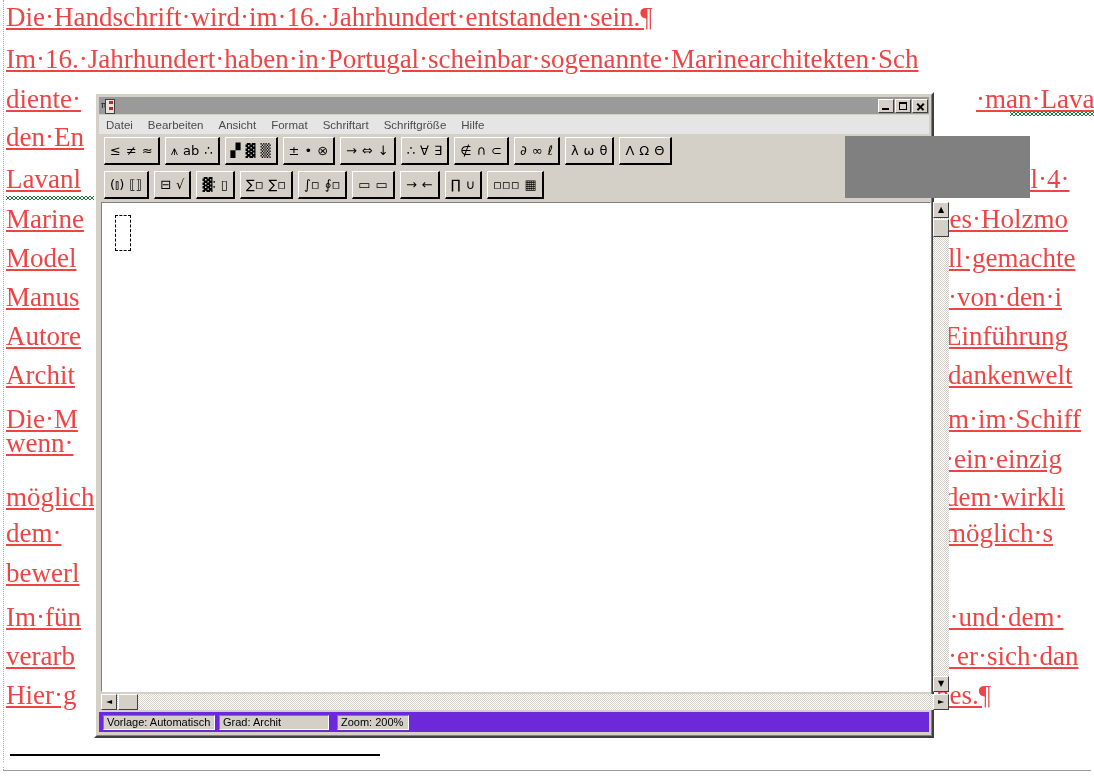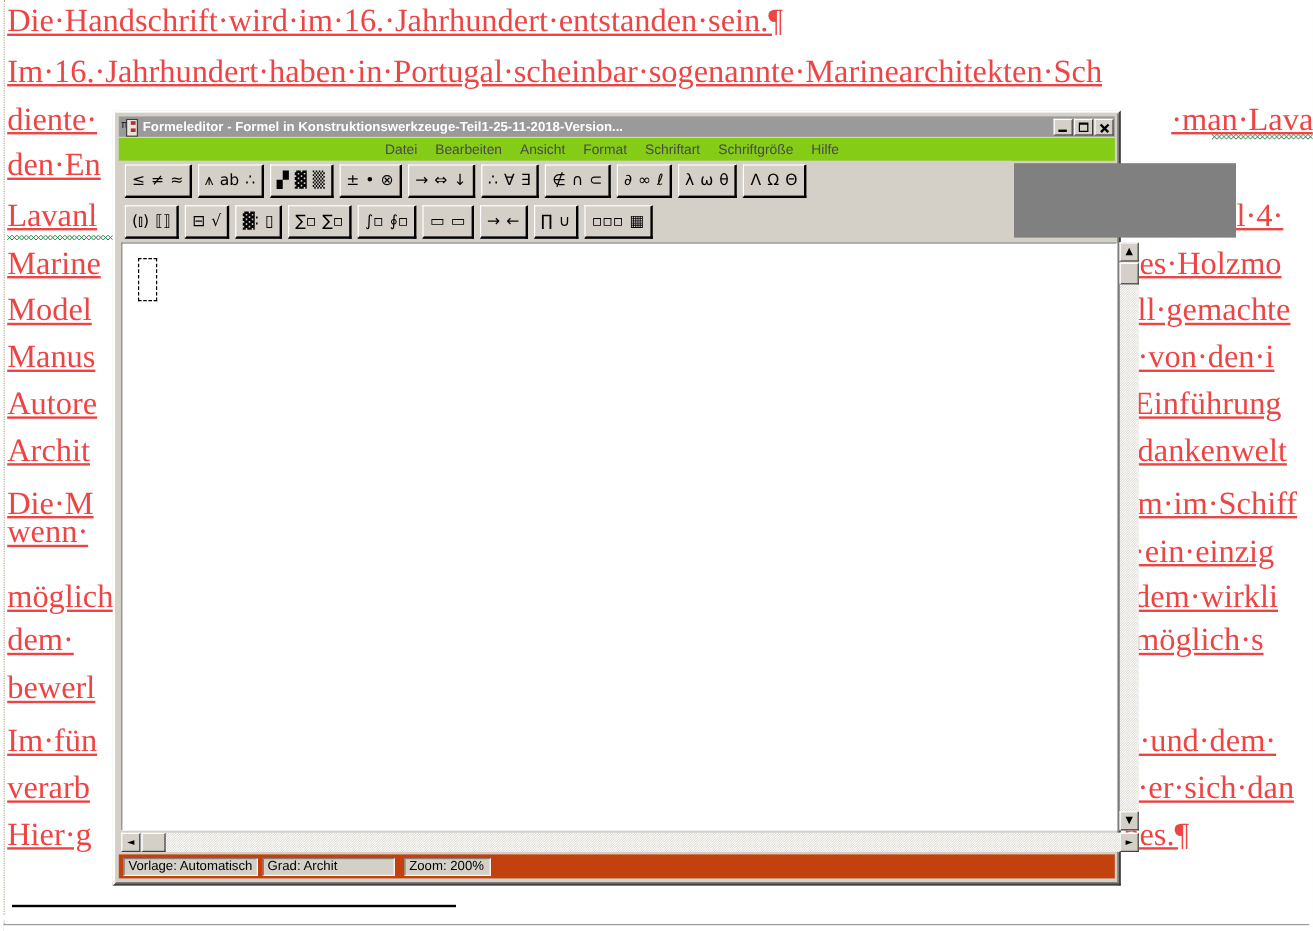--- a/index.html
+++ b/index.html
@@ -89,21 +89,21 @@
   }
   .tbtn .m{position:absolute;left:3px;bottom:2px;width:7px;height:2px;background:#000;}
   .tbtn .x1,.tbtn .x2{position:absolute;left:3px;top:6px;width:9px;height:1.6px;background:#000;}
   .tbtn .x1{transform:rotate(45deg);}
   .tbtn .x2{transform:rotate(-45deg);}
   .tbtn .sq{position:absolute;left:3px;top:2px;width:8px;height:8px;border:1px solid #000;border-top-width:2px;box-sizing:border-box;}
 
   
   #menubar{
     position:absolute;left:2px;top:20px;right:2px;height:19px;
-    background:#84cc16;display:flex;align-items:center;padding-left:7px;justify-content:center;
+    background:#e5e5e5;display:flex;align-items:center;padding-left:7px;
   }
   .menu-item{
     font-family:"Liberation Sans",sans-serif;font-size:11.5px;color:#4a4a4a;
     margin-right:15px;white-space:nowrap;
   }
 
   
   #toolbar{
     position:absolute;left:2px;top:39px;width:744px;height:66px;
     background:#d4d0c8;
@@ -181,21 +181,21 @@
   #hscroll-thumb{
     position:absolute;left:17px;top:0;width:20px;height:16px;background:#d4d0c8;
     border-top:1px solid #ffffff;border-left:1px solid #ffffff;
     border-right:1px solid #3f3f3f;border-bottom:1px solid #3f3f3f;
     box-sizing:border-box;
   }
 
   
   #statusbar{
     position:absolute;left:2px;top:617px;right:2px;height:20px;
-    background:#c2410c;display:flex;align-items:center;padding-left:4px;gap:4px;
+    background:#6d28d9;display:flex;align-items:center;padding-left:4px;gap:4px;
   }
   .status-cell{
     height:15px;background:#d4d0c8;
     border-top:1px solid #808080;border-left:1px solid #808080;
     border-right:1px solid #ffffff;border-bottom:1px solid #ffffff;
     box-sizing:border-box;
     font-family:"Liberation Sans",sans-serif;font-size:11px;color:#000;
     display:flex;align-items:center;padding:0 3px;white-space:nowrap;
   }
   #status-vorlage{width:112px;}
@@ -252,21 +252,20 @@
 <div id="formula-window">
   <div id="formula-window-inner">
 
     <div id="titlebar">
       <div id="titlebar-icon">
         <span class="gl" style="left:0;top:2px;">π</span>
         <span class="ibox"></span>
         <span class="ibar" style="right:2px;top:2px;width:4px;height:3px;"></span>
         <span class="ibar" style="right:2px;top:8px;width:4px;height:3px;"></span>
       </div>
-      <span id="title-text">Formeleditor - Formel in Konstruktionswerkzeuge-Teil1-25-11-2018-Version...</span>
       <div id="title-buttons">
         <div class="tbtn">
             <span class="m"></span>
           </div>
         <div class="tbtn">
             <span class="sq"></span>
           </div>
         <div class="tbtn">
             <span class="x1"></span>
             <span class="x2"></span>

